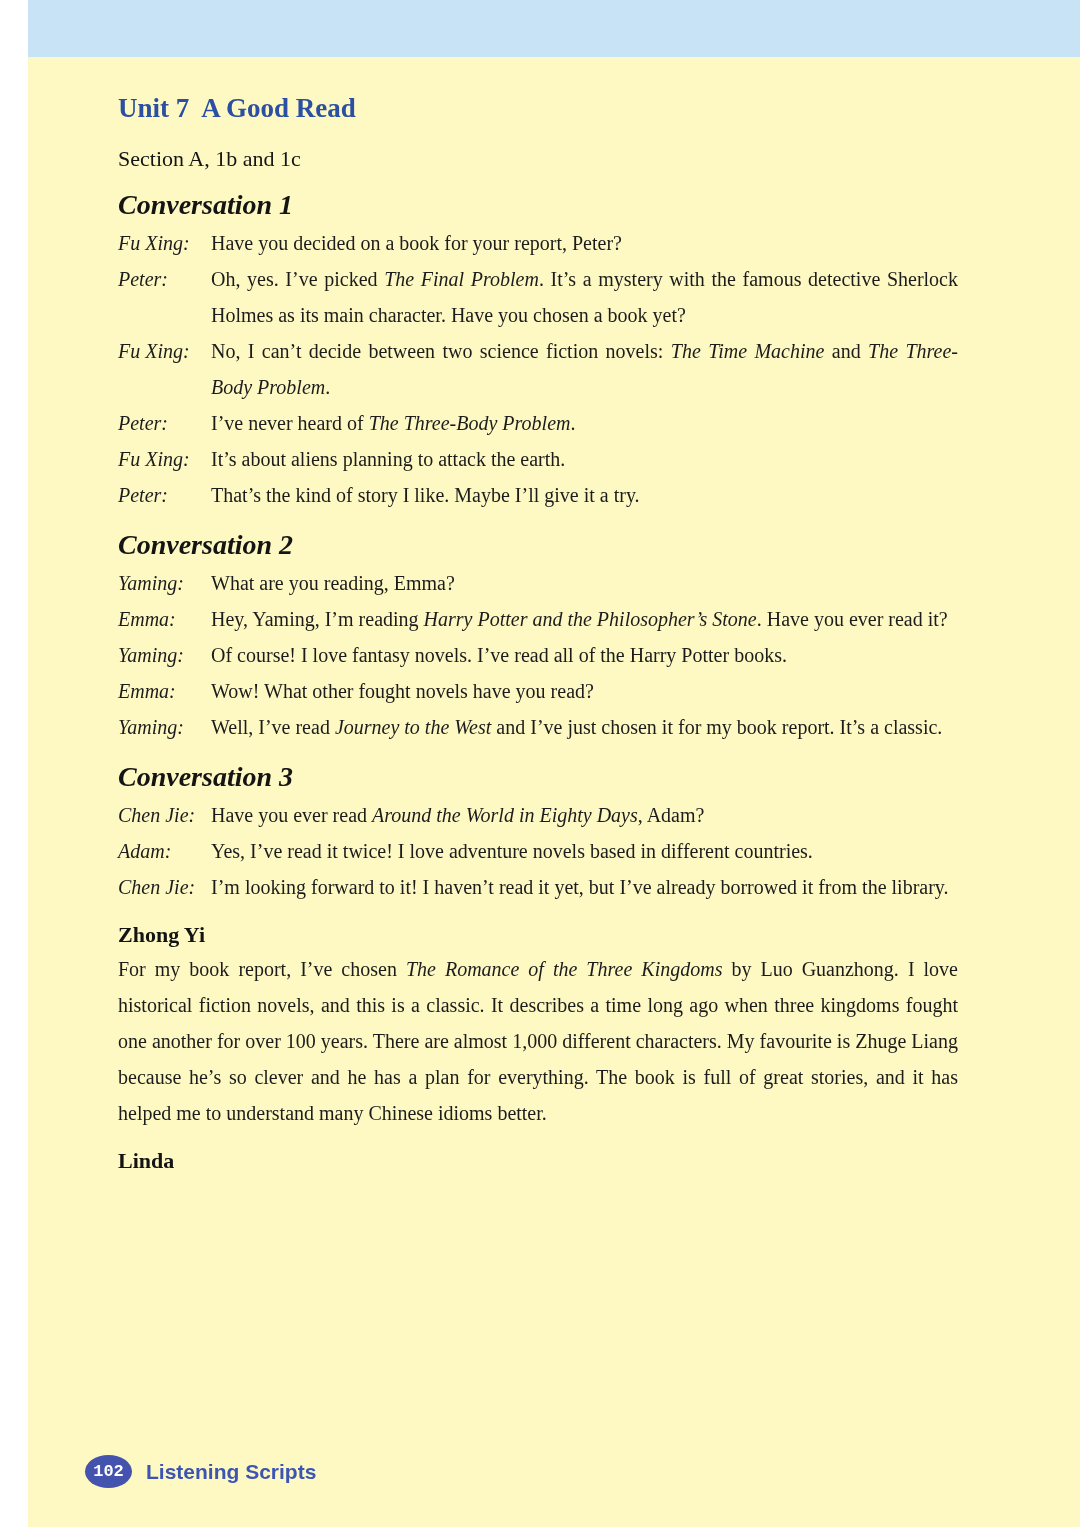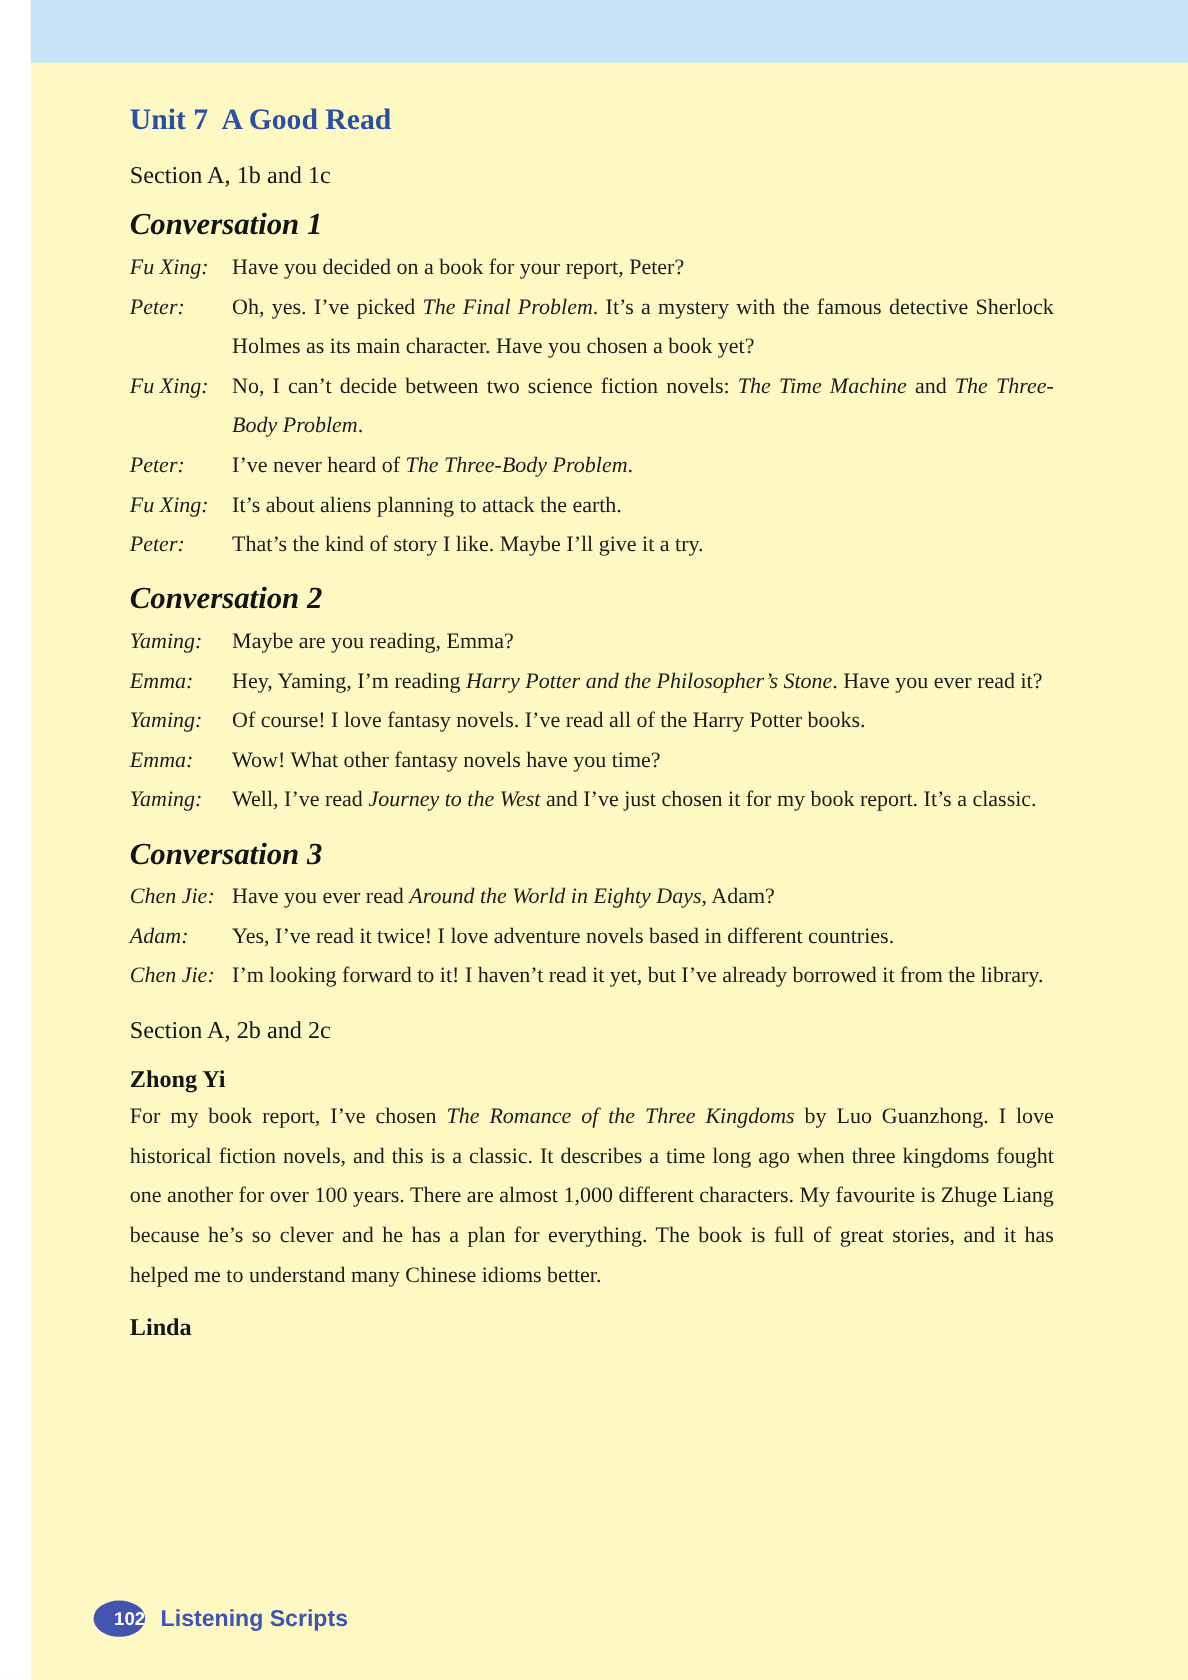--- a/index.html
+++ b/index.html
@@ -61,23 +61,23 @@
     position:absolute;
     left:57px;top:1455px;
     display:flex;align-items:center;
   }
   .badge{
     display:inline-block;
     width:47px;height:33px;
     border-radius:50%;
     background:#4353ae;
     color:#ffffff;
-    font-family:Liberation Sans, sans-serif;
+    font-family:Liberation Mono, monospace;
     font-size:17px;font-weight:bold;
-    line-height:33px;text-align:right;
+    line-height:33px;text-align:center;
   }
   .footer-label{
     margin-left:14px;
     font-family:"Liberation Sans","DejaVu Sans",sans-serif;
     font-size:21px;font-weight:bold;
     color:#3c55b4;
   }
   i{font-style:italic;}
 </style>
 </head>
@@ -116,33 +116,33 @@
           </div>
           <div class="dialogue-line">
             <span class="speaker">Peter:</span>
             <span class="speech"><span>That’s the kind of story I like. Maybe I’ll give it a try.</span></span>
           </div>
         </div>
         <div class="conversation">
           <div class="conv-heading">Conversation 2</div>
           <div class="dialogue-line">
             <span class="speaker">Yaming:</span>
-            <span class="speech"><span>Maybe are you reading, Emma?</span></span>
+            <span class="speech"><span>What are you reading, Emma?</span></span>
           </div>
           <div class="dialogue-line">
             <span class="speaker">Emma:</span>
             <span class="speech"><span>Hey, Yaming, I’m reading </span><i>Harry Potter and the Philosopher’s Stone</i><span>. Have you ever read it?</span></span>
           </div>
           <div class="dialogue-line">
             <span class="speaker">Yaming:</span>
             <span class="speech"><span>Of course! I love fantasy novels. I’ve read all of the Harry Potter books.</span></span>
           </div>
           <div class="dialogue-line">
             <span class="speaker">Emma:</span>
-            <span class="speech"><span>Wow! What other fantasy novels have you time?</span></span>
+            <span class="speech"><span>Wow! What other fought novels have you read?</span></span>
           </div>
           <div class="dialogue-line">
             <span class="speaker">Yaming:</span>
             <span class="speech"><span>Well, I’ve read </span><i>Journey to the West</i><span> and I’ve just chosen it for my book report. It’s a classic.</span></span>
           </div>
         </div>
         <div class="conversation">
           <div class="conv-heading">Conversation 3</div>
           <div class="dialogue-line">
             <span class="speaker">Chen Jie:</span>
@@ -152,21 +152,20 @@
             <span class="speaker">Adam:</span>
             <span class="speech"><span>Yes, I’ve read it twice! I love adventure novels based in different countries.</span></span>
           </div>
           <div class="dialogue-line">
             <span class="speaker">Chen Jie:</span>
             <span class="speech"><span>I’m looking forward to it! I haven’t read it yet, but I’ve already borrowed it from the library.</span></span>
           </div>
         </div>
       </div>
 
-    <div class="section-heading sec2-heading">Section A, 2b and 2c</div>
 
     <div id="monologues">
         <div class="monologue">
           <div class="mono-speaker">Zhong Yi</div>
           <p class="mono-text"><span>For my book report, I’ve chosen </span><i>The Romance of the Three Kingdoms</i><span> by Luo Guanzhong. I love historical fiction novels, and this is a classic. It describes a time long ago when three kingdoms fought one another for over 100 years. There are almost 1,000 different characters. My favourite is Zhuge Liang because he’s so clever and he has a plan for everything. The book is full of great stories, and it has helped me to understand many Chinese idioms better.</span></p>
         </div>
         <div class="monologue">
           <div class="mono-speaker">Linda</div>
         </div>
       </div>

